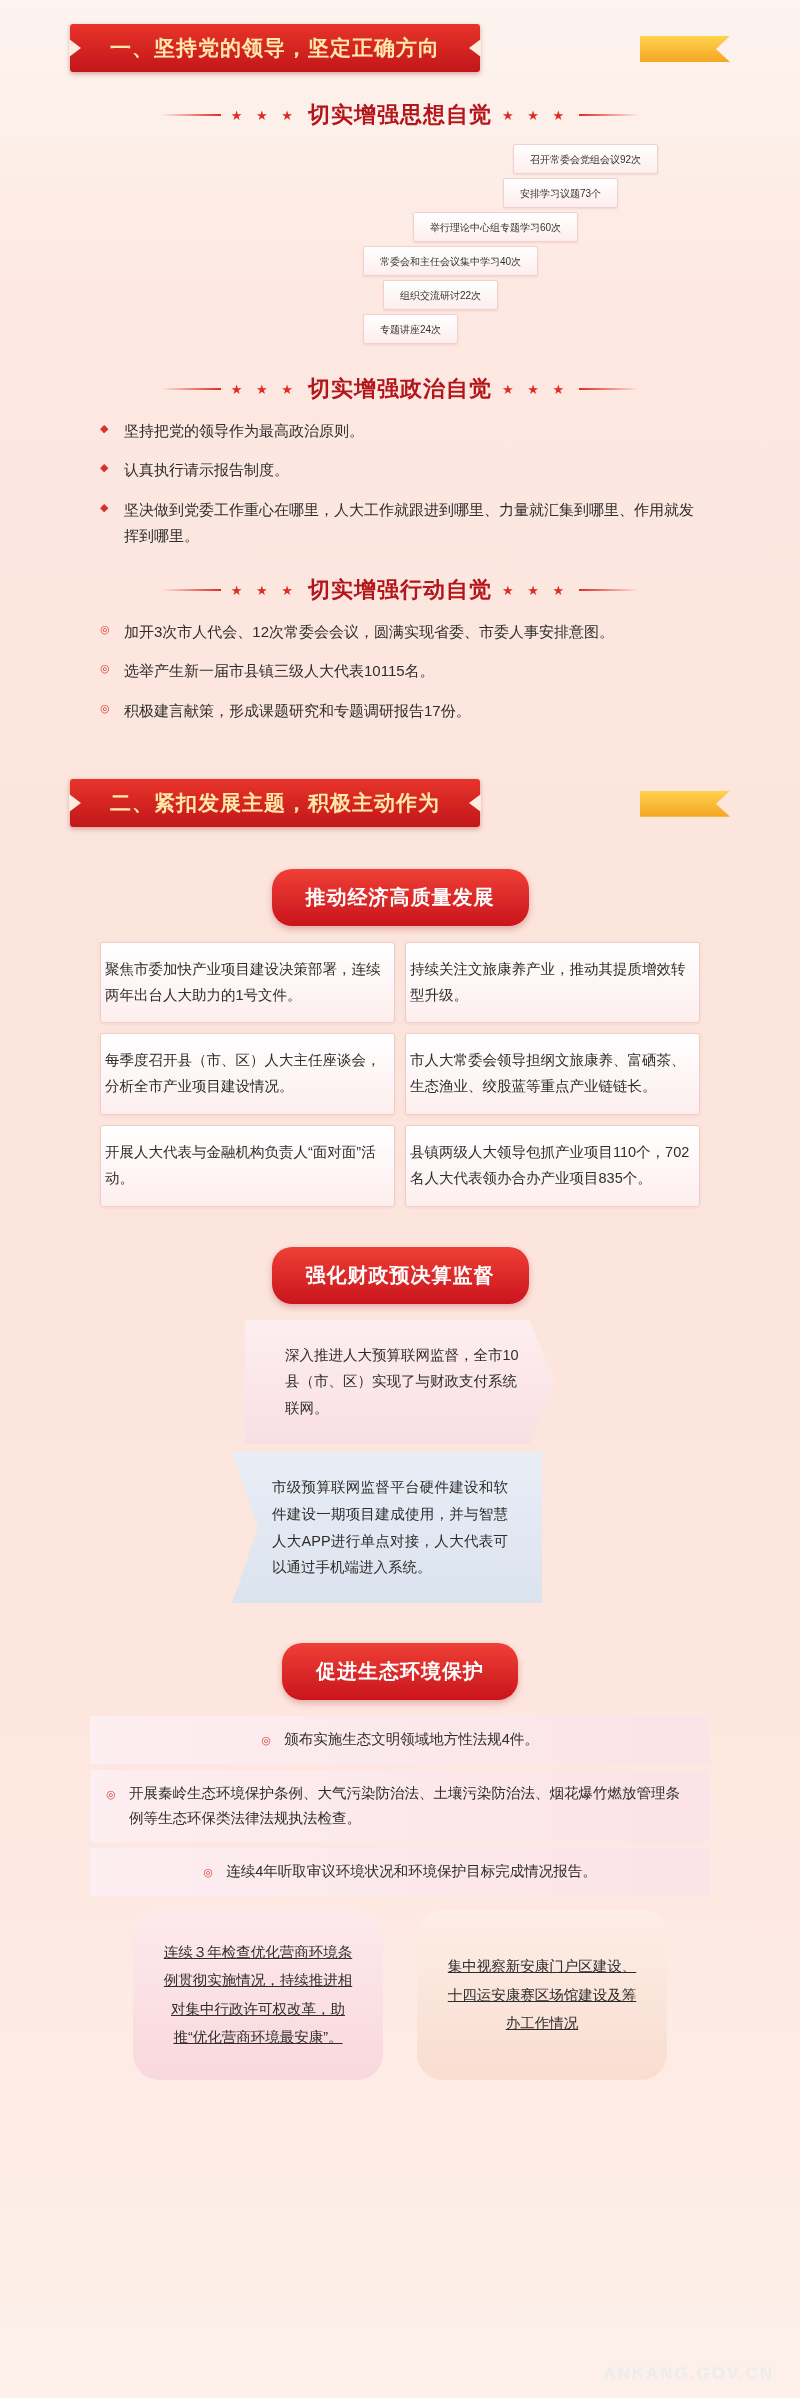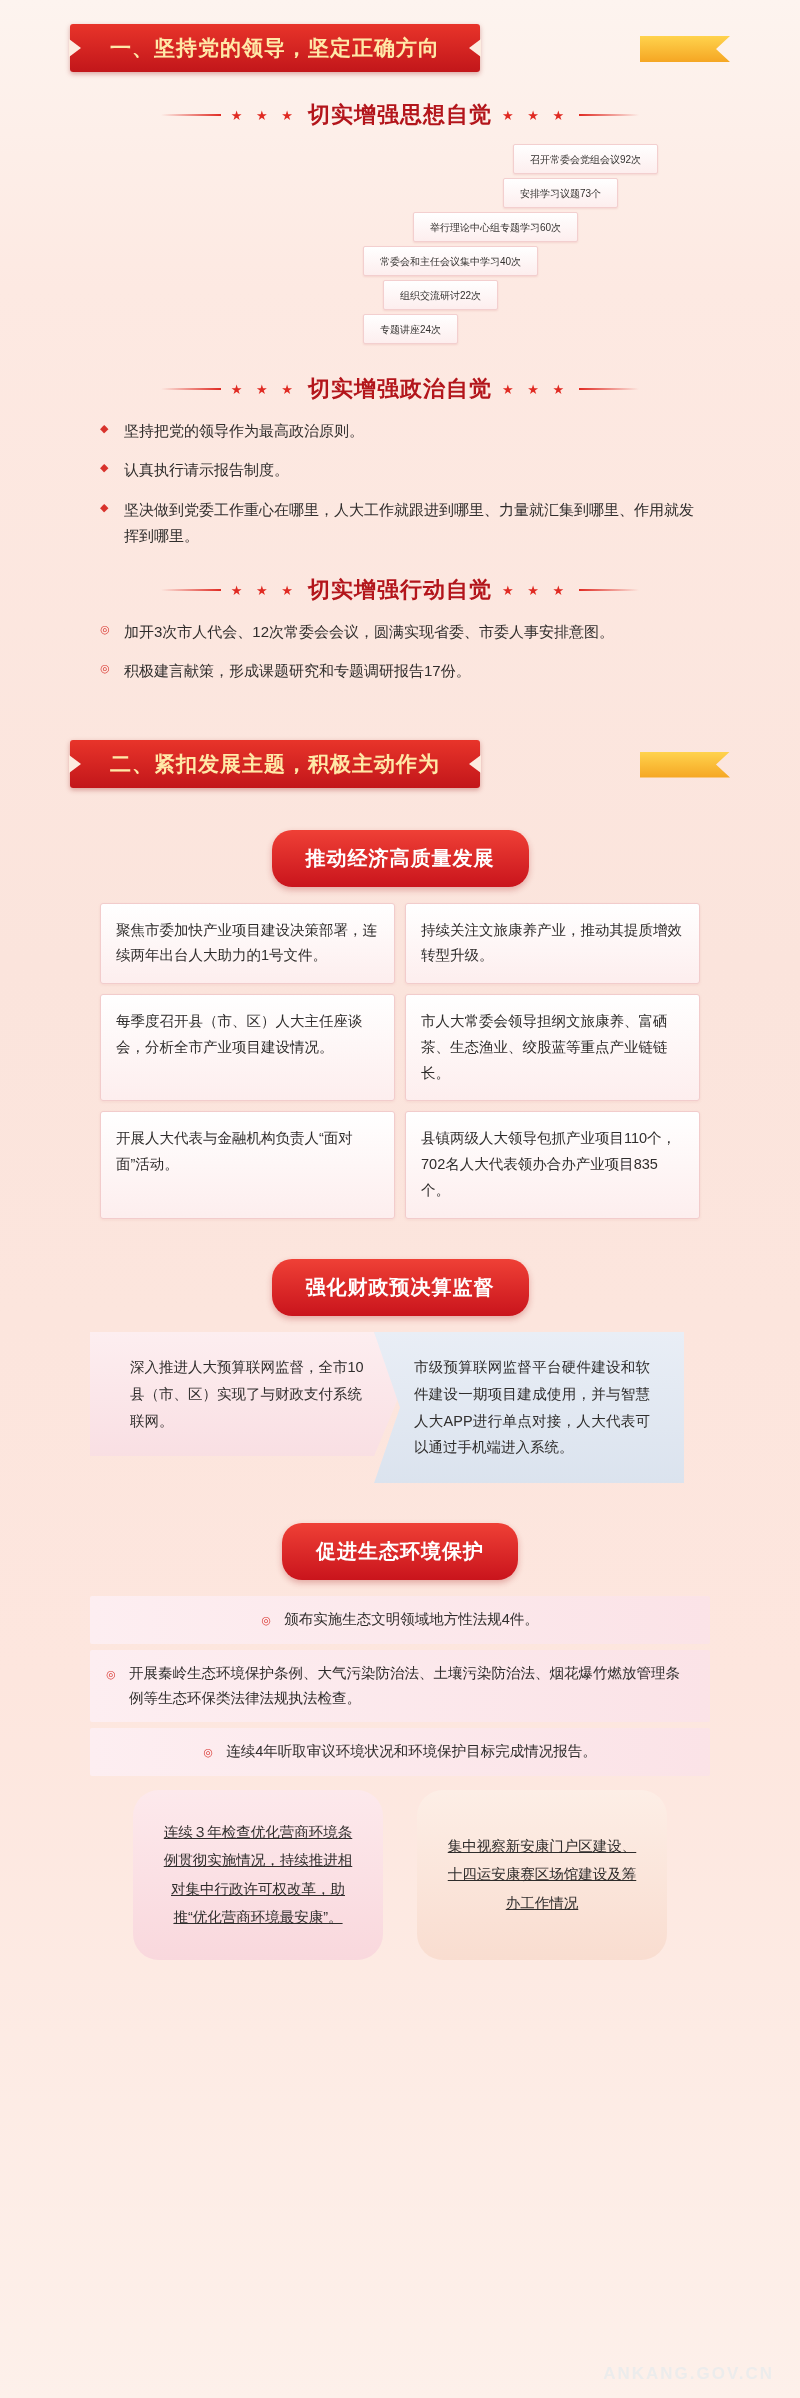--- a/index.html
+++ b/index.html
@@ -166,34 +166,35 @@
     width: 600px;
     margin: 0 auto;
     display: grid;
     grid-template-columns: 1fr 1fr;
     gap: 10px;
   }
   .card {
     background: linear-gradient(180deg,#ffffff 0%, #fdeeee 100%);
     border: 1px solid #f2cccc;
     border-radius: 3px;
-    padding: 14px 15px;
+    padding: 14px 4px;
     font-size: 14.5px;
     line-height: 1.78;
     color: #2f2d2c;
     box-shadow: 0 1px 3px rgba(180,70,70,.08);
   }
 
   
   .chevrons {
     width: 620px;
     margin: 8px auto 0 auto;
     display: flex;
-    align-items: flex-start;
-    gap: 0;
+    align-items: center;
+    gap: 8px;
+    flex-direction: column;
   }
   .chev {
     position: relative;
     padding: 22px 34px 22px 40px;
     font-size: 14.5px;
     line-height: 1.85;
     color: #2f2d2c;
     width: 50%;
   }
   .chev.one {
@@ -335,20 +336,24 @@
     <span class="line r"></span>
   </div>
 
   <div class="bullets">
     <div class="bullet">
       <span class="mk ring"></span>
       <span class="bt">加开3次市人代会、12次常委会会议，圆满实现省委、市委人事安排意图。</span>
     </div>
     <div class="bullet">
       <span class="mk ring"></span>
+      <span class="bt">选举产生新一届市县镇三级人大代表10115名。</span>
+    </div>
+    <div class="bullet">
+      <span class="mk ring"></span>
       <span class="bt">积极建言献策，形成课题研究和专题调研报告17份。</span>
     </div>
   </div>
 
   <div class="sp"></div>
 
   <div class="section-banner">
     <div class="banner-wing left"></div>
     <div class="banner-wing right"></div>
     <div class="banner-core">二、紧扣发展主题，积极主动作为</div>

